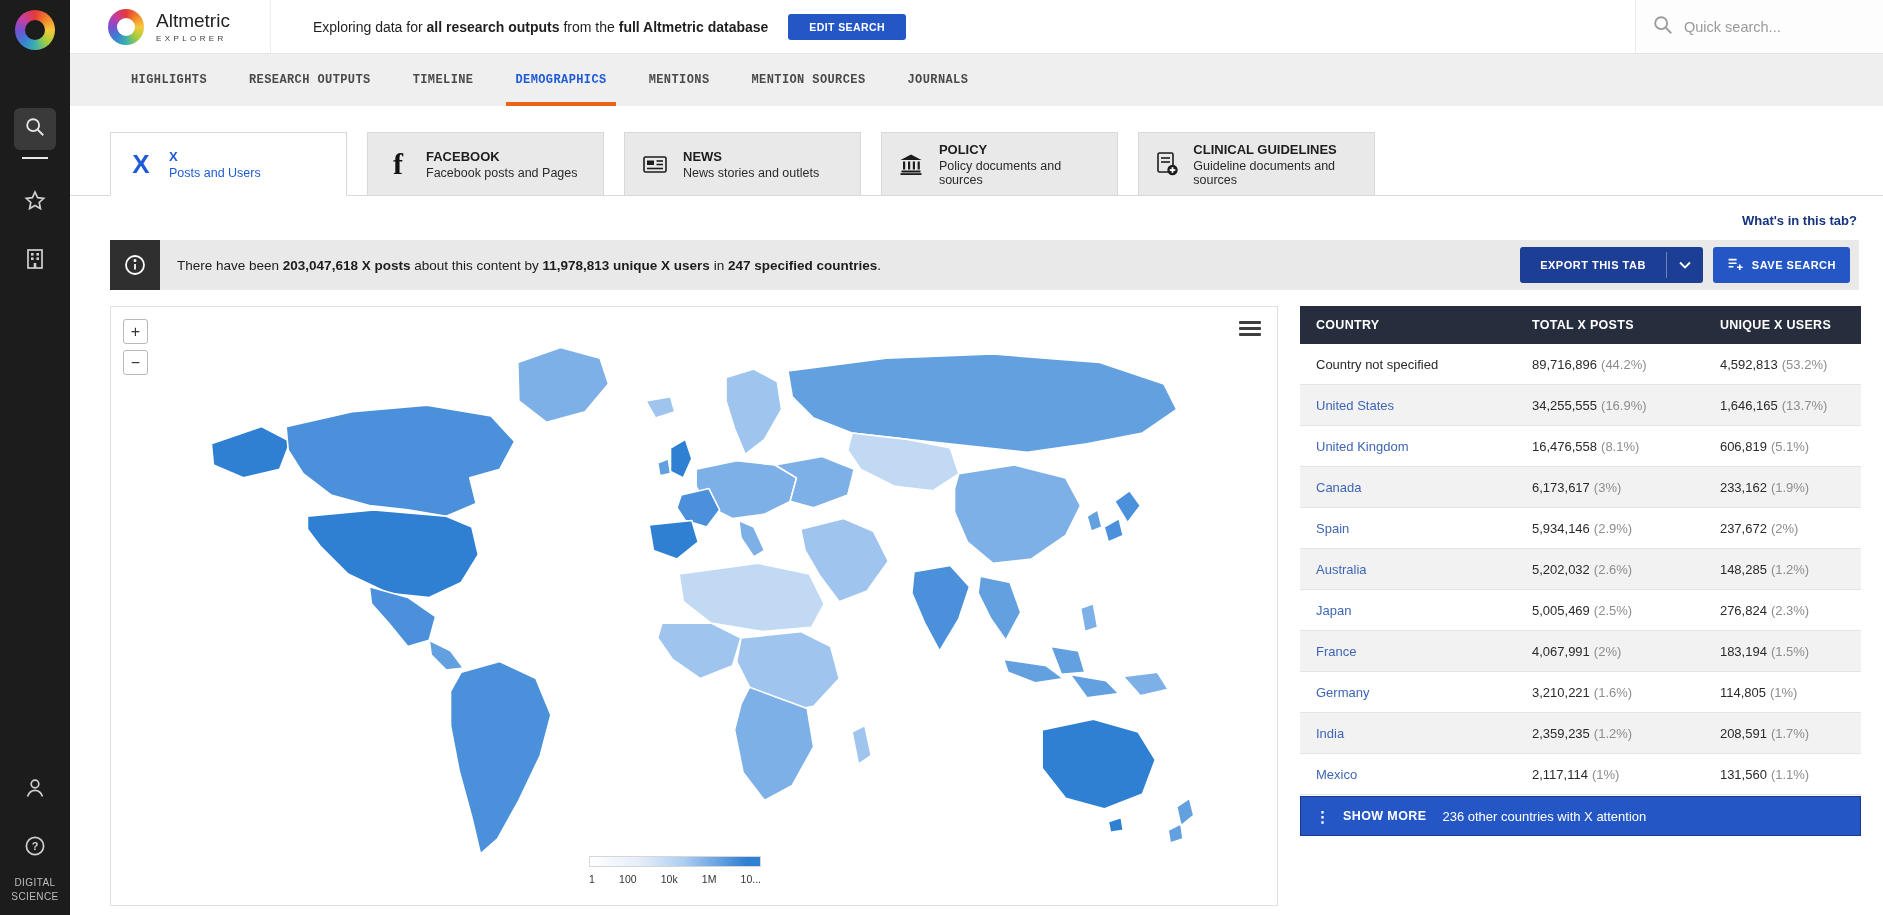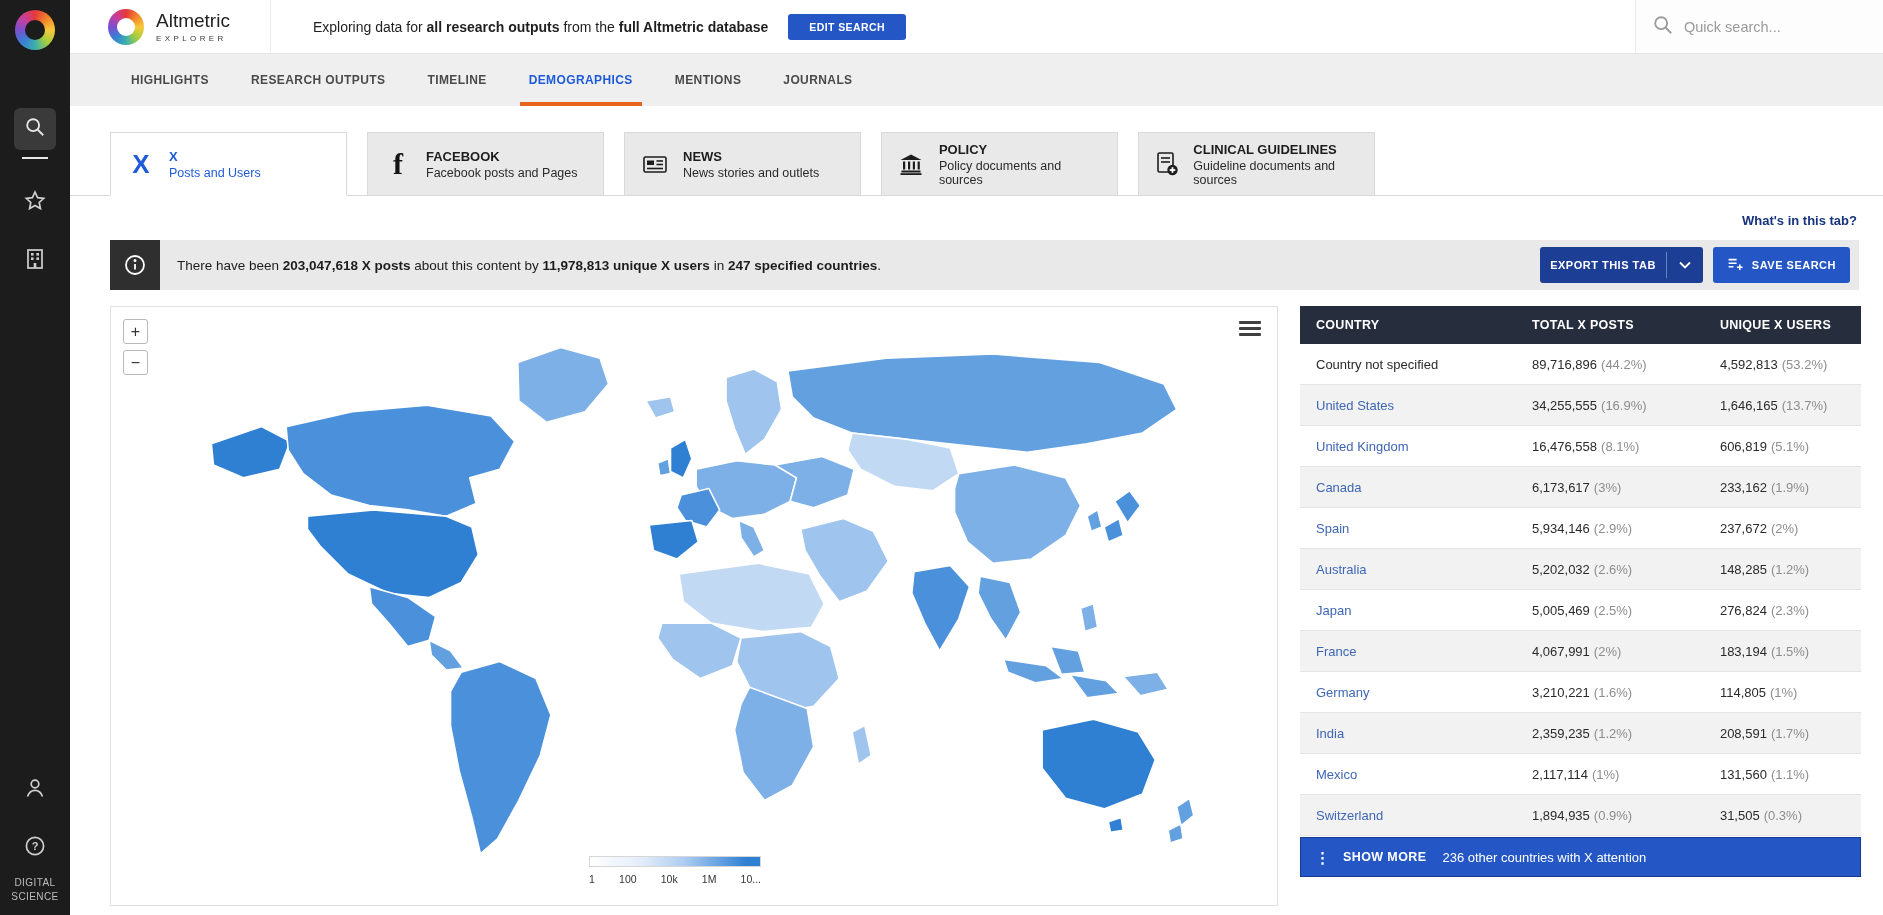--- a/index.html
+++ b/index.html
@@ -39,21 +39,21 @@
   .quick-search { width:248px; height:100%; border-left:1px solid #ececec; display:flex;
     align-items:center; gap:10px; padding-left:16px; background:#fdfdfd; }
   .quick-search input { border:none; outline:none; font-family:inherit; font-size:14.5px;
     color:#555; width:160px; background:transparent; }
   .quick-search input::placeholder { color:#9a9a9a; }
 
   
   .nav { margin-left:70px; height:52px; background:#efefef; display:flex; align-items:stretch;
     padding-left:40px; }
   .nav-item { display:flex; align-items:center; padding:0 21px; font-size:12px; font-weight:bold;
-    color:#4a4a4a; letter-spacing:.4px; position:relative; cursor:pointer; }
+    color:#4a4a4a; letter-spacing:.4px; position:relative; cursor:pointer;font-family:Liberation Mono, monospace; }
   .nav-item.active { color:#1f5bd8; }
   .nav-item.active::after { content:""; position:absolute; left:12px; right:12px; bottom:0;
     height:4px; background:#e8641a; }
 
   
   .subtabs { margin-left:70px; background:#fff; padding:26px 0 0 40px; display:flex; gap:20px;
     border-bottom:1px solid #d9d9d9; }
   .subtab { width:237px; height:64px; background:#e9e9e9; border:1px solid #d9d9d9;
     margin-bottom:-1px; display:flex; align-items:center; gap:13px; padding:0 15px;
     cursor:pointer; }
@@ -72,21 +72,21 @@
   .tab-help a { font-size:13px; font-weight:bold; color:#16337d; text-decoration:none; cursor:pointer; }
 
   .info-bar { margin:0 24px 0 40px; background:#e9e9e9; height:50px; display:flex; align-items:center; }
   .info-tile { width:50px; height:50px; background:#2f2f2f; display:flex; align-items:center;
     justify-content:center; flex:none; }
   .info-text { margin-left:17px; font-size:13.5px; color:#1d1d1d; }
   .info-actions { margin-left:auto; display:flex; gap:10px; margin-right:9px; }
   .btn { display:flex; align-items:center; color:#fff; font-size:11px; font-weight:bold;
     letter-spacing:.5px; border-radius:3px; cursor:pointer; user-select:none; }
   .btn-export { background:#1d3e95; }
-  .btn-export .lbl { padding:9px 10px;text-align:right; }
+  .btn-export .lbl { padding:9px 20px;text-align:right; }
   .btn-export .chev { padding:9px 12px; border-left:1px solid rgba(255,255,255,.35);
     display:flex; align-items:center; }
   .btn-save { background:#2457c5; padding:9px 14px; gap:9px; }
 
   .columns { display:flex; align-items:flex-start; gap:22px; padding:16px 24px 0 40px; }
 
   
   .map-panel { width:1168px; height:600px; border:1px solid #e0e0e0; position:relative;
     background:#fff; flex:none; }
   .map-panel svg.world { width:100%; height:100%; display:block; }
@@ -206,20 +206,21 @@
     <input type="text" placeholder="Quick search..." style="">
   </div>
 </div>
 
 <div class="nav">
   <div class="nav-item">HIGHLIGHTS</div>
   <div class="nav-item">RESEARCH OUTPUTS</div>
   <div class="nav-item">TIMELINE</div>
   <div class="nav-item active">DEMOGRAPHICS</div>
   <div class="nav-item">MENTIONS</div>
+  <div class="nav-item">MENTION SOURCES</div>
   <div class="nav-item">JOURNALS</div>
 </div>
 
 <div class="subtabs">
   <div class="subtab active">
     <span class="subtab-icon">
         <span class="x-glyph">X</span>
       </span>
     <div>
       <div class="ttl">X</div>
@@ -447,25 +448,20 @@
       <div class="t-row">
         <div><a>India</a></div>
         <div><span>2,359,235</span><span class="pct">(1.2%)</span></div>
         <div><span>208,591</span><span class="pct">(1.7%)</span></div>
       </div>
       <div class="t-row">
         <div><a>Mexico</a></div>
         <div><span>2,117,114</span><span class="pct">(1%)</span></div>
         <div><span>131,560</span><span class="pct">(1.1%)</span></div>
       </div>
-      <div class="t-row">
-        <div><a>Switzerland</a></div>
-        <div><span>1,894,935</span><span class="pct">(0.9%)</span></div>
-        <div><span>31,505</span><span class="pct">(0.3%)</span></div>
-      </div>
 
       <div class="show-more">
         <span class="dots">⋮</span>
         <span class="sm-label">SHOW MORE</span>
         <span class="sm-note">236 other countries with X attention</span>
       </div>
     </div>
 
   </div>
 </div>

